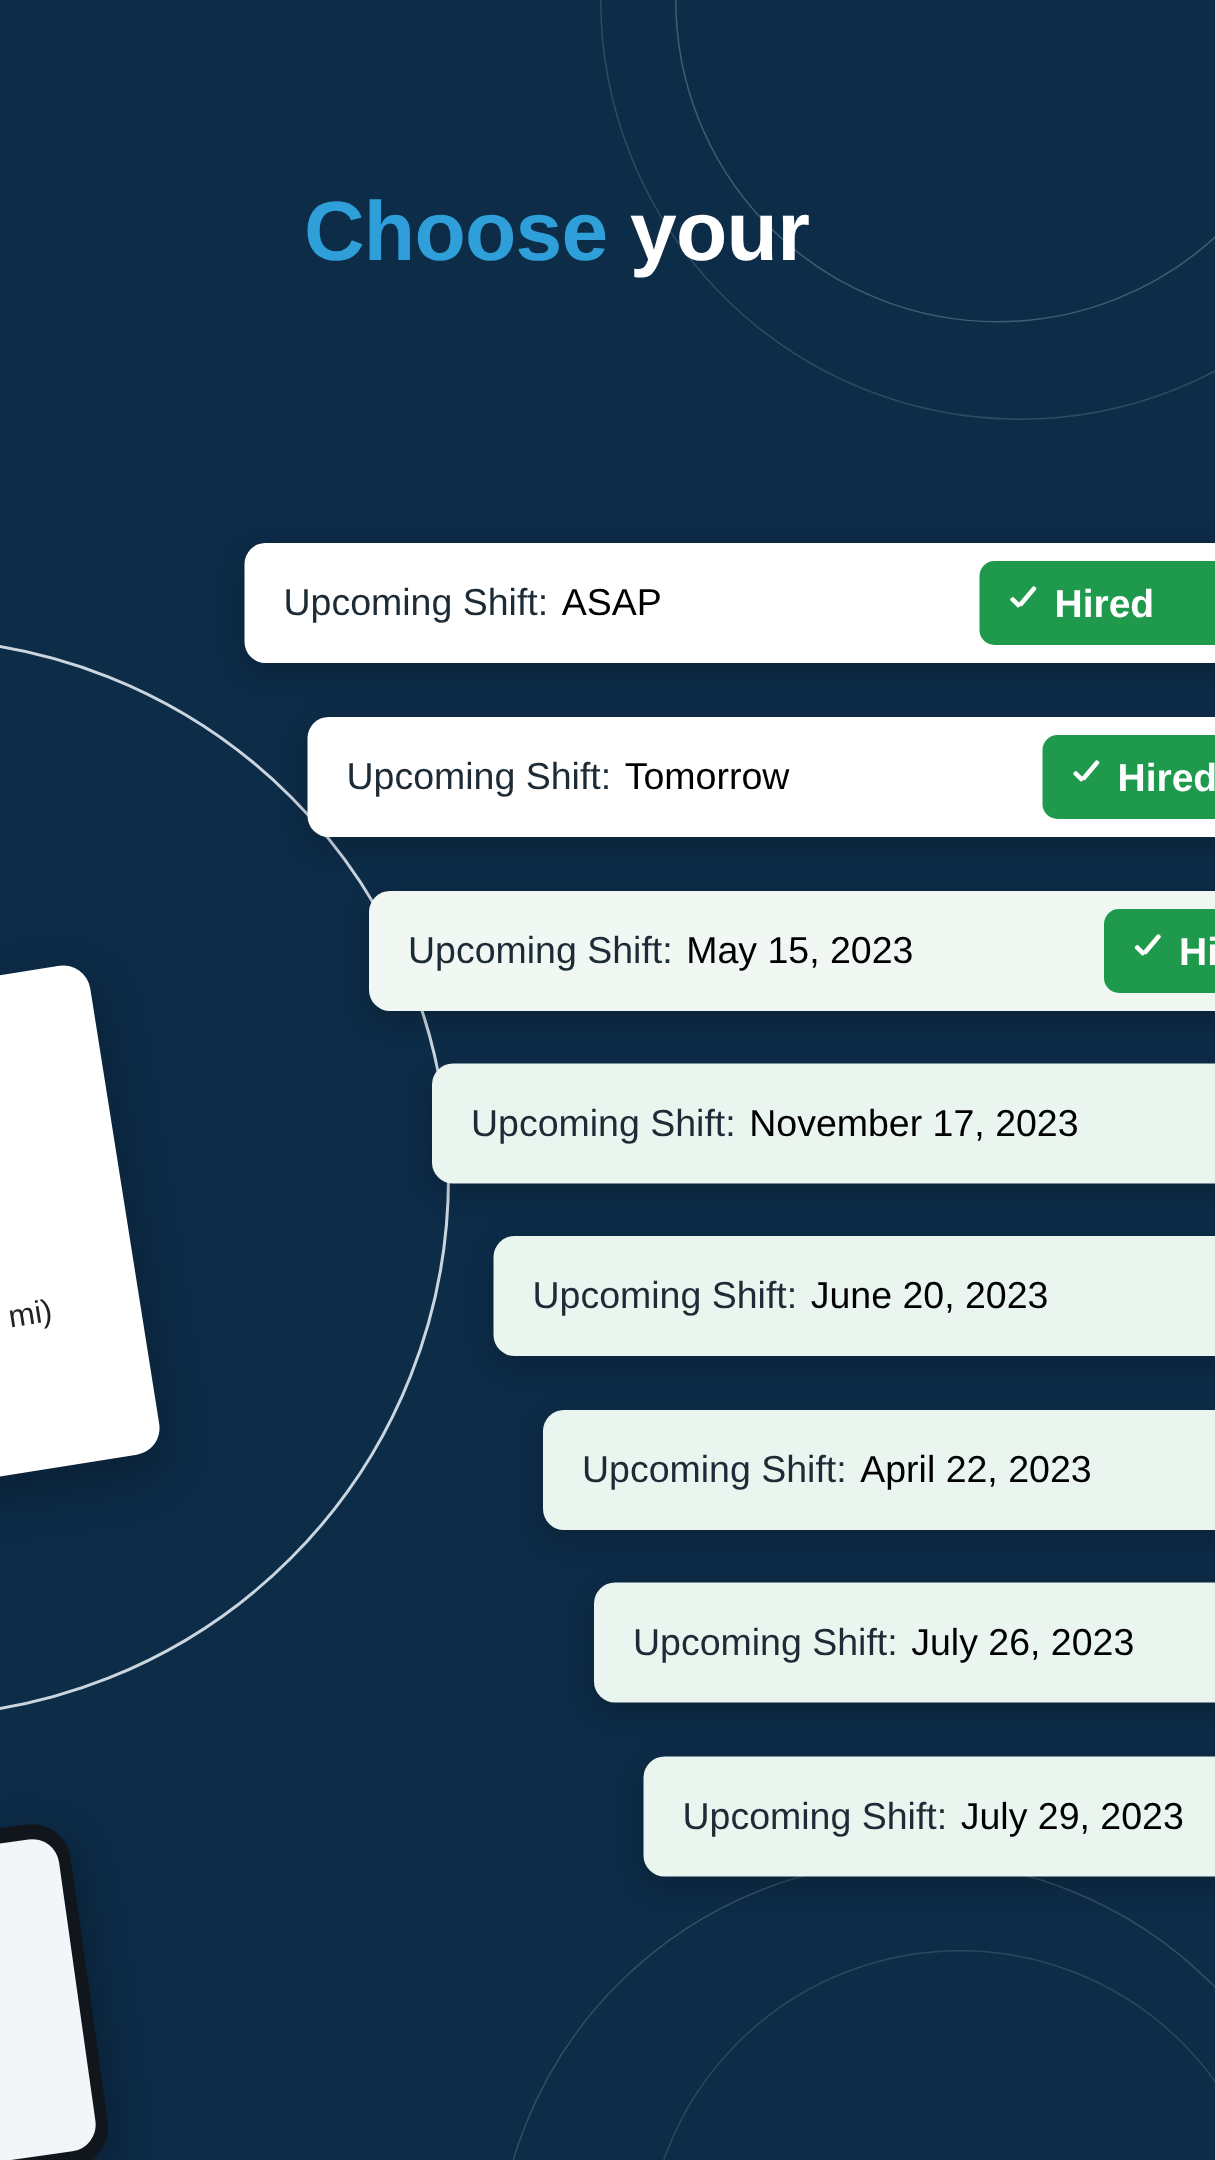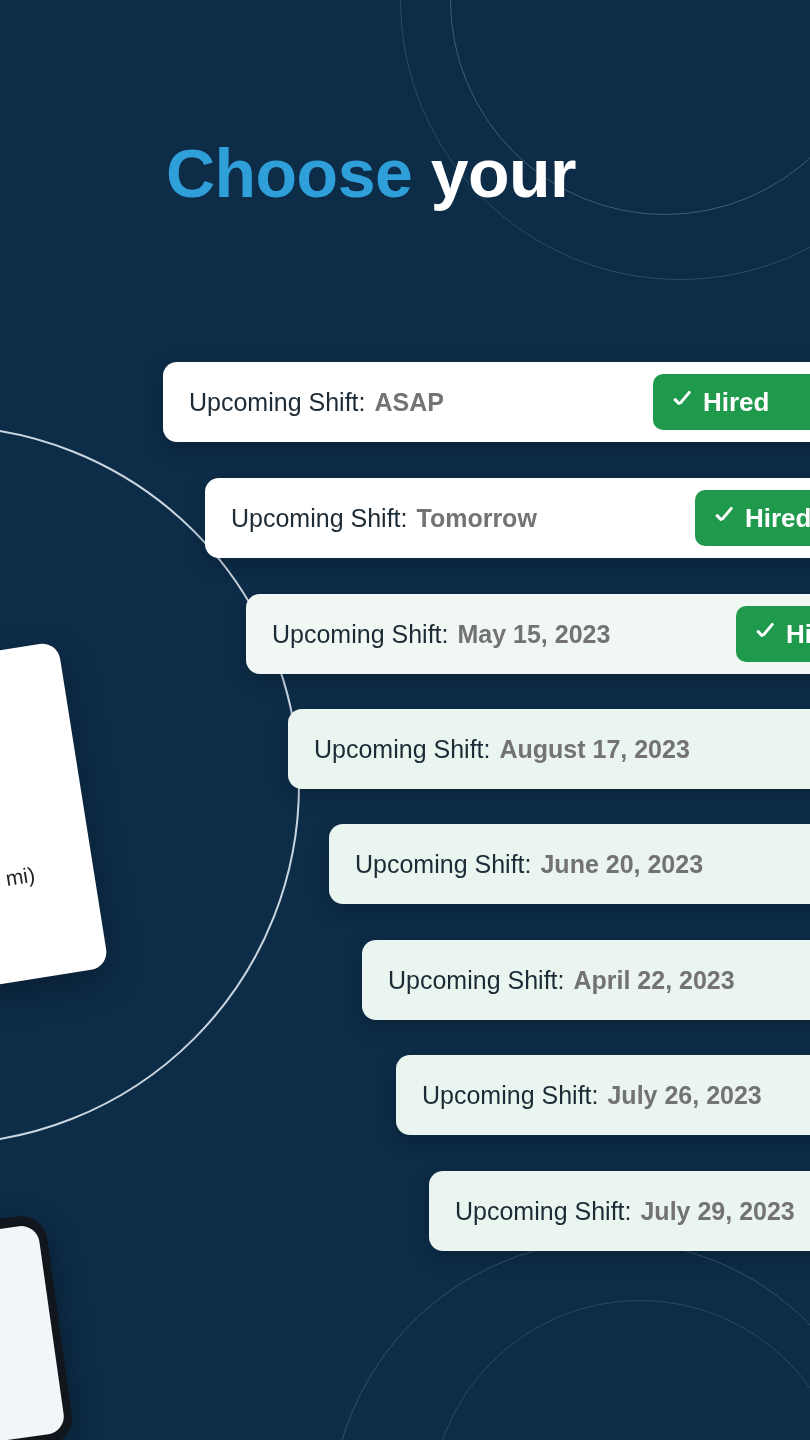--- a/index.html
+++ b/index.html
@@ -80,26 +80,25 @@
     font-family: "Liberation Sans", sans-serif;
     white-space: nowrap;
   }
 
   .title {
     position: absolute;
     top: 118px;
     left: 0;
     width: 742px;
     text-align: center;
-    font-size: 68px;
+    font-size: 56px;
     font-weight: bold;
     line-height: 1.28;
     letter-spacing: -0.5px;
     color: #ffffff;
-    margin-top: 12px;
   }
   .title .accent { color: #2e9fd8; }
 
   .cards {
     position: absolute;
     top: 362px;
     left: 0;
     width: 810px;
     height: 900px;
   }
@@ -114,22 +113,22 @@
     white-space: nowrap;
     box-shadow: 0 6px 20px rgba(0,0,0,0.22);
   }
   .shift-label {
     font-size: 25px;
     color: #1c2b36;
     font-weight: normal;
   }
   .shift-value {
     font-size: 25px;
-    color: #737373;
-    font-weight: bold;
+    color: #000000;
+    font-weight: normal;
     margin-left: 9px;
   }
   .hired-badge {
     position: absolute;
     right: 10px;
     top: 12px;
     height: 56px;
     background: #1f9a4d;
     border-radius: 10px;
     display: flex;
@@ -211,21 +210,21 @@
     <div class="shift-card" style="left: 246px; top: 232px; width: 700px; background: rgb(241, 248, 244);">
       <span class="shift-label">Upcoming Shift:</span>
       <span class="shift-value">May 15, 2023</span>
       <div class="hired-badge" style="width: 200px;">
         <span class="check"></span>
         <span>Hired</span>
       </div>
     </div>
     <div class="shift-card" style="left: 288px; top: 347px; width: 700px; background: rgb(234, 245, 239);">
       <span class="shift-label">Upcoming Shift:</span>
-      <span class="shift-value">August 17, 2023</span>
+      <span class="shift-value">November 17, 2023</span>
     </div>
     <div class="shift-card" style="left: 329px; top: 462px; width: 700px; background: rgb(234, 245, 239);">
       <span class="shift-label">Upcoming Shift:</span>
       <span class="shift-value">June 20, 2023</span>
     </div>
     <div class="shift-card" style="left: 362px; top: 578px; width: 700px; background: rgb(234, 245, 239);">
       <span class="shift-label">Upcoming Shift:</span>
       <span class="shift-value">April 22, 2023</span>
     </div>
     <div class="shift-card" style="left: 396px; top: 693px; width: 700px; background: rgb(234, 245, 239);">

